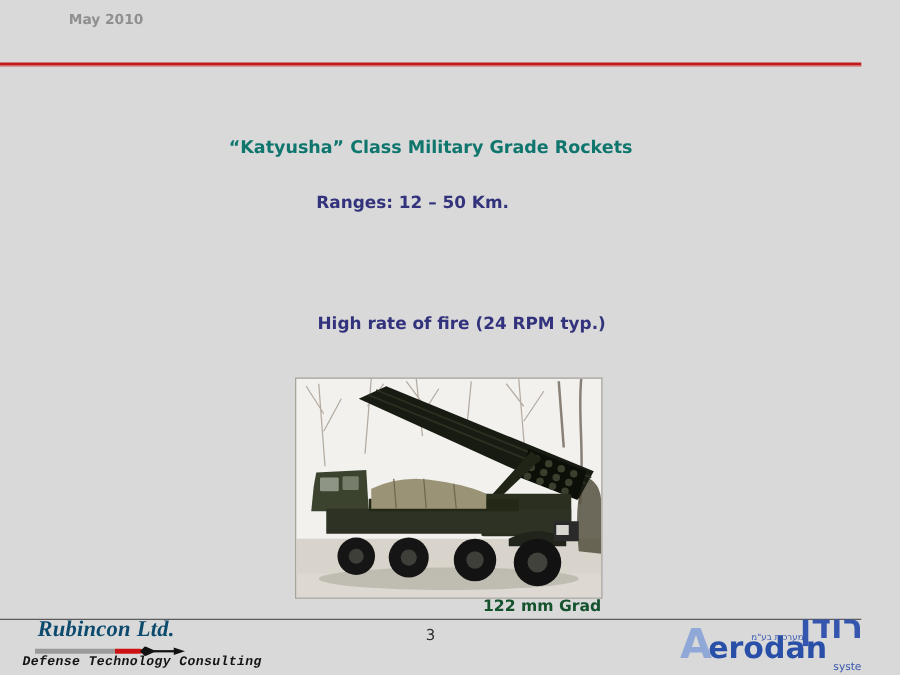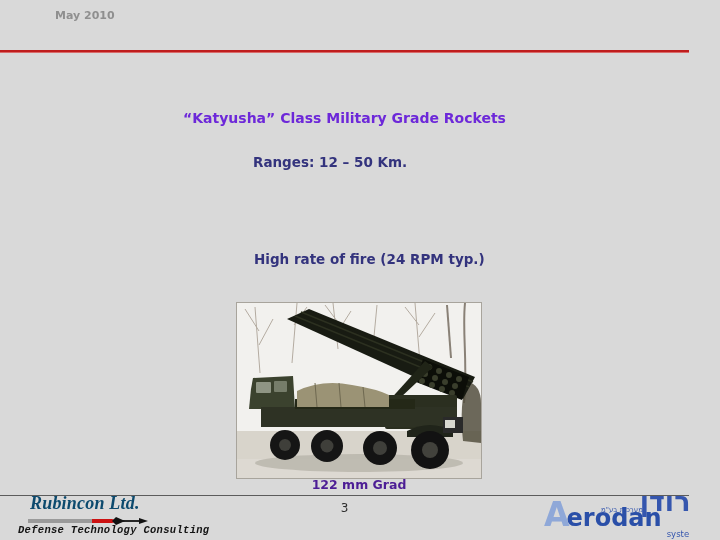--- a/index.html
+++ b/index.html
@@ -21,39 +21,39 @@
     position:absolute; left:0; top:50px; width:720px; height:2px;
     background:#bf1d1d; border-bottom:1px solid #d96a6a;
   }
   
   .section-title {
     position:absolute; left:0; right:0; top:67px; text-align:center;
     font-size:14.5px; font-weight:bold; color:#8f8f8f;
   }
   .subtitle {
     position:absolute; left:0; right:0; top:110px; text-align:center;
-    font-size:14px; font-weight:bold; color:#6d28d9;
+    font-size:14px; font-weight:bold; color:#0f766e;
   }
   .bullet {
     position:absolute; font-size:13.5px; font-weight:bold; color:#33337d;
     white-space:nowrap;
   }
   .b0 { left:253px; top:154px; }
   .b1 { left:258px; top:188px; }
   .b2 { left:248px; top:221px; }
   .b3 { left:254px; top:251px; }
   
   .photo {
     position:absolute; left:237px; top:303px; width:244px; height:175px;
     outline:1px solid #a8a49c; background:#f2f1ee;
   }
   .photo svg { display:block; }
   .photo-caption {
-    position:absolute; left:237px; top:477px; width:244px; text-align:center;
-    font-size:12.5px; font-weight:bold; color:#4c1d95;
+    position:absolute; left:237px; top:477px; width:244px; text-align:right;
+    font-size:12.5px; font-weight:bold; color:#14532d;
   }
   
   .footer-rule {
     position:absolute; left:0; top:495px; width:720px; height:1px;
     background:#5c5c5c;
   }
   .page-number {
     position:absolute; left:0; right:0; top:501px; text-align:center;
     font-size:12px; color:#2f2f2f;
   }

